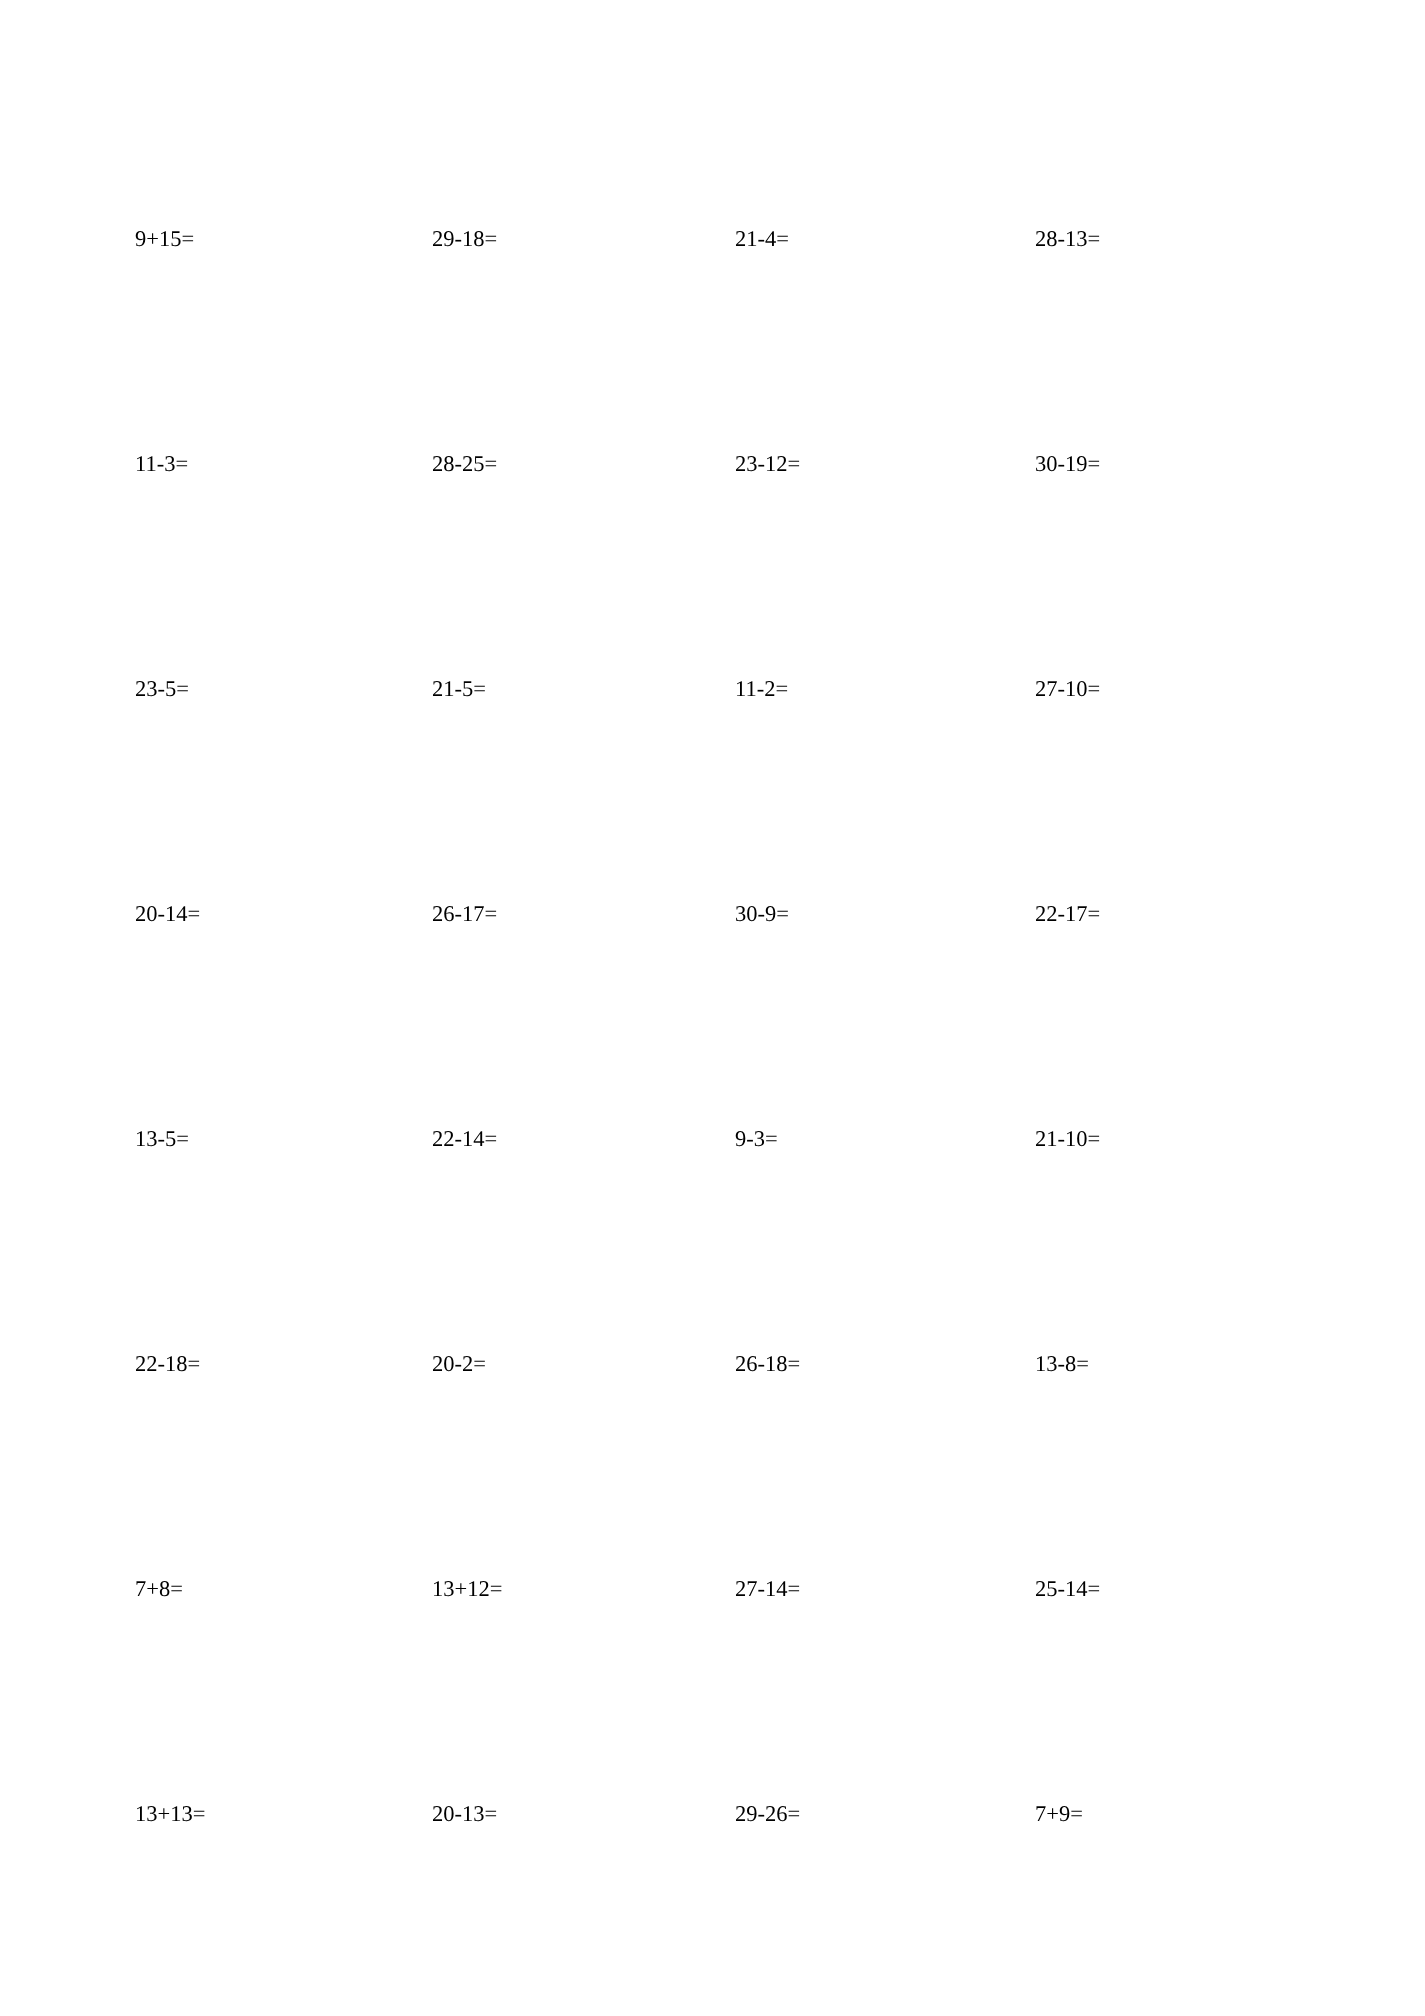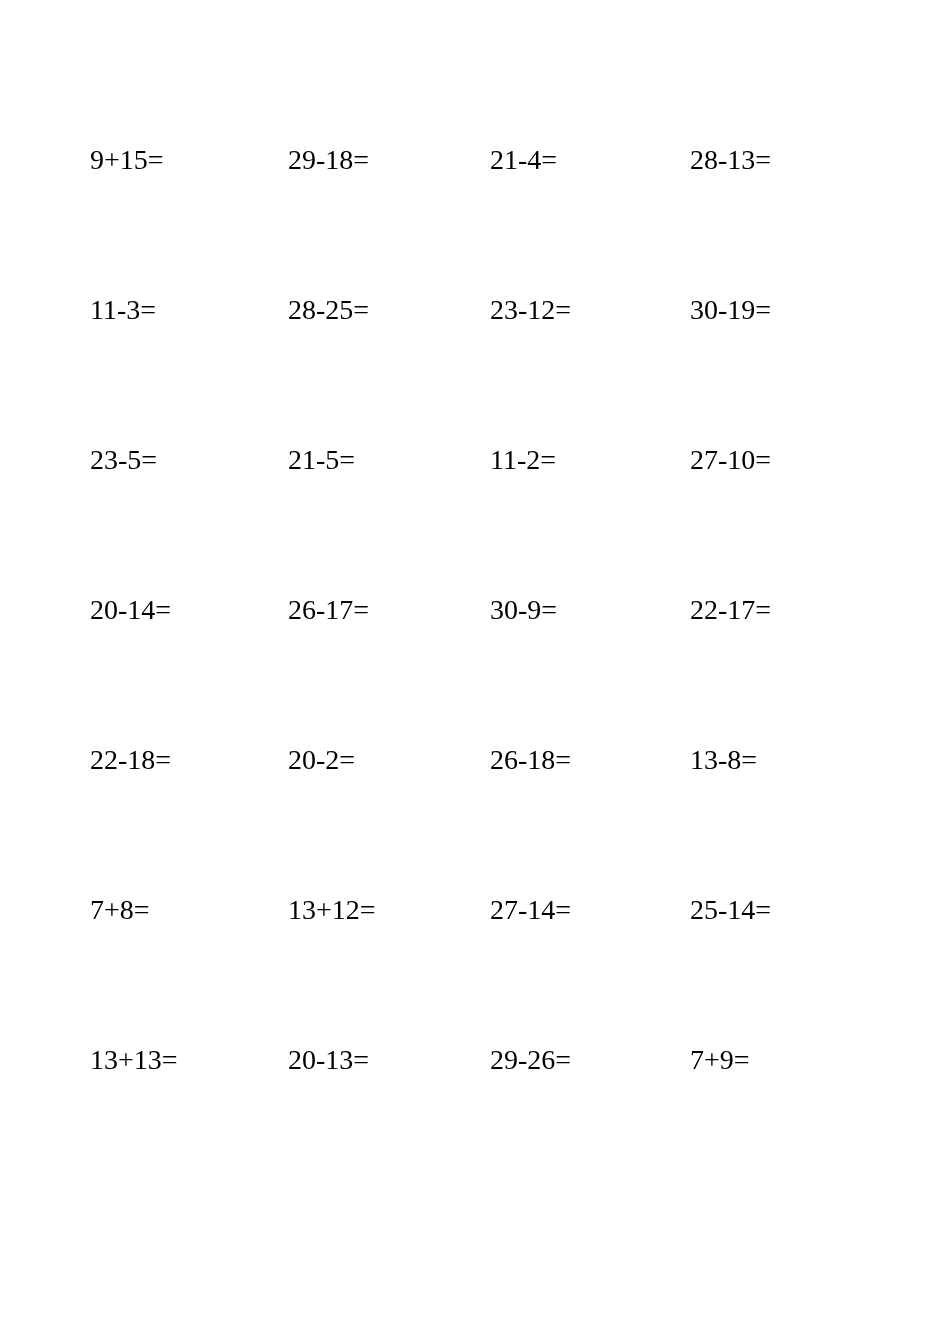--- a/index.html
+++ b/index.html
@@ -26,21 +26,21 @@
     width: 700px;
   }
   .problem-row {
     display: block;
     position: relative;
     height: 150px;
   }
   .problem-cell {
     position: absolute;
     top: 0;
-    font-size: 28px;
+    font-size: 15px;
     line-height: 24px;
     color: #000000;
     white-space: nowrap;
     letter-spacing: 0px;
   }
   .problem-cell.col-0 { left: 0px; }
   .problem-cell.col-1 { left: 198px; text-align: center; }
   .problem-cell.col-2 { left: 400px; }
   .problem-cell.col-3 { left: 600px; text-align: right; }
 </style>
@@ -71,20 +71,26 @@
       <span class="problem-cell col-3">27-10=</span>
     </div>
 
     <div class="problem-row">
       <span class="problem-cell col-0">20-14=</span>
       <span class="problem-cell col-1">26-17=</span>
       <span class="problem-cell col-2">30-9=</span>
       <span class="problem-cell col-3">22-17=</span>
     </div>
 
+    <div class="problem-row">
+      <span class="problem-cell col-0">13-5=</span>
+      <span class="problem-cell col-1">22-14=</span>
+      <span class="problem-cell col-2">9-3=</span>
+      <span class="problem-cell col-3">21-10=</span>
+    </div>
 
     <div class="problem-row">
       <span class="problem-cell col-0">22-18=</span>
       <span class="problem-cell col-1">20-2=</span>
       <span class="problem-cell col-2">26-18=</span>
       <span class="problem-cell col-3">13-8=</span>
     </div>
 
     <div class="problem-row">
       <span class="problem-cell col-0">7+8=</span>

